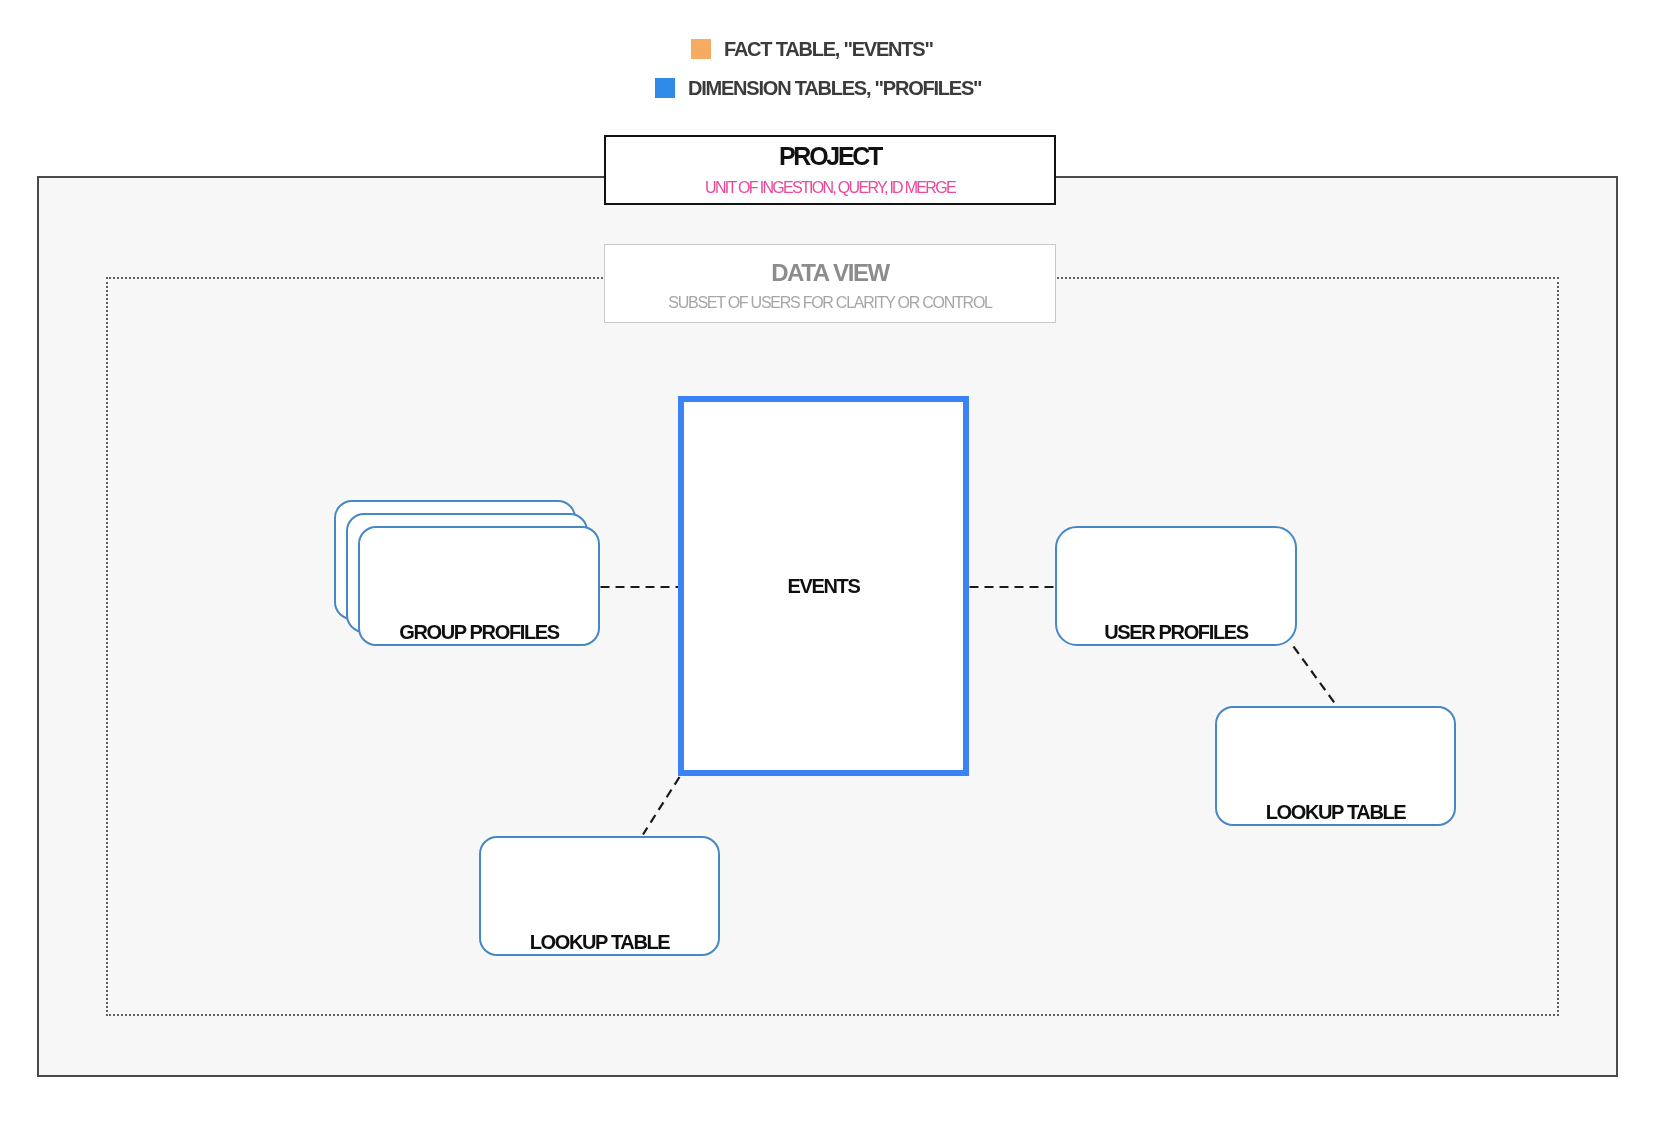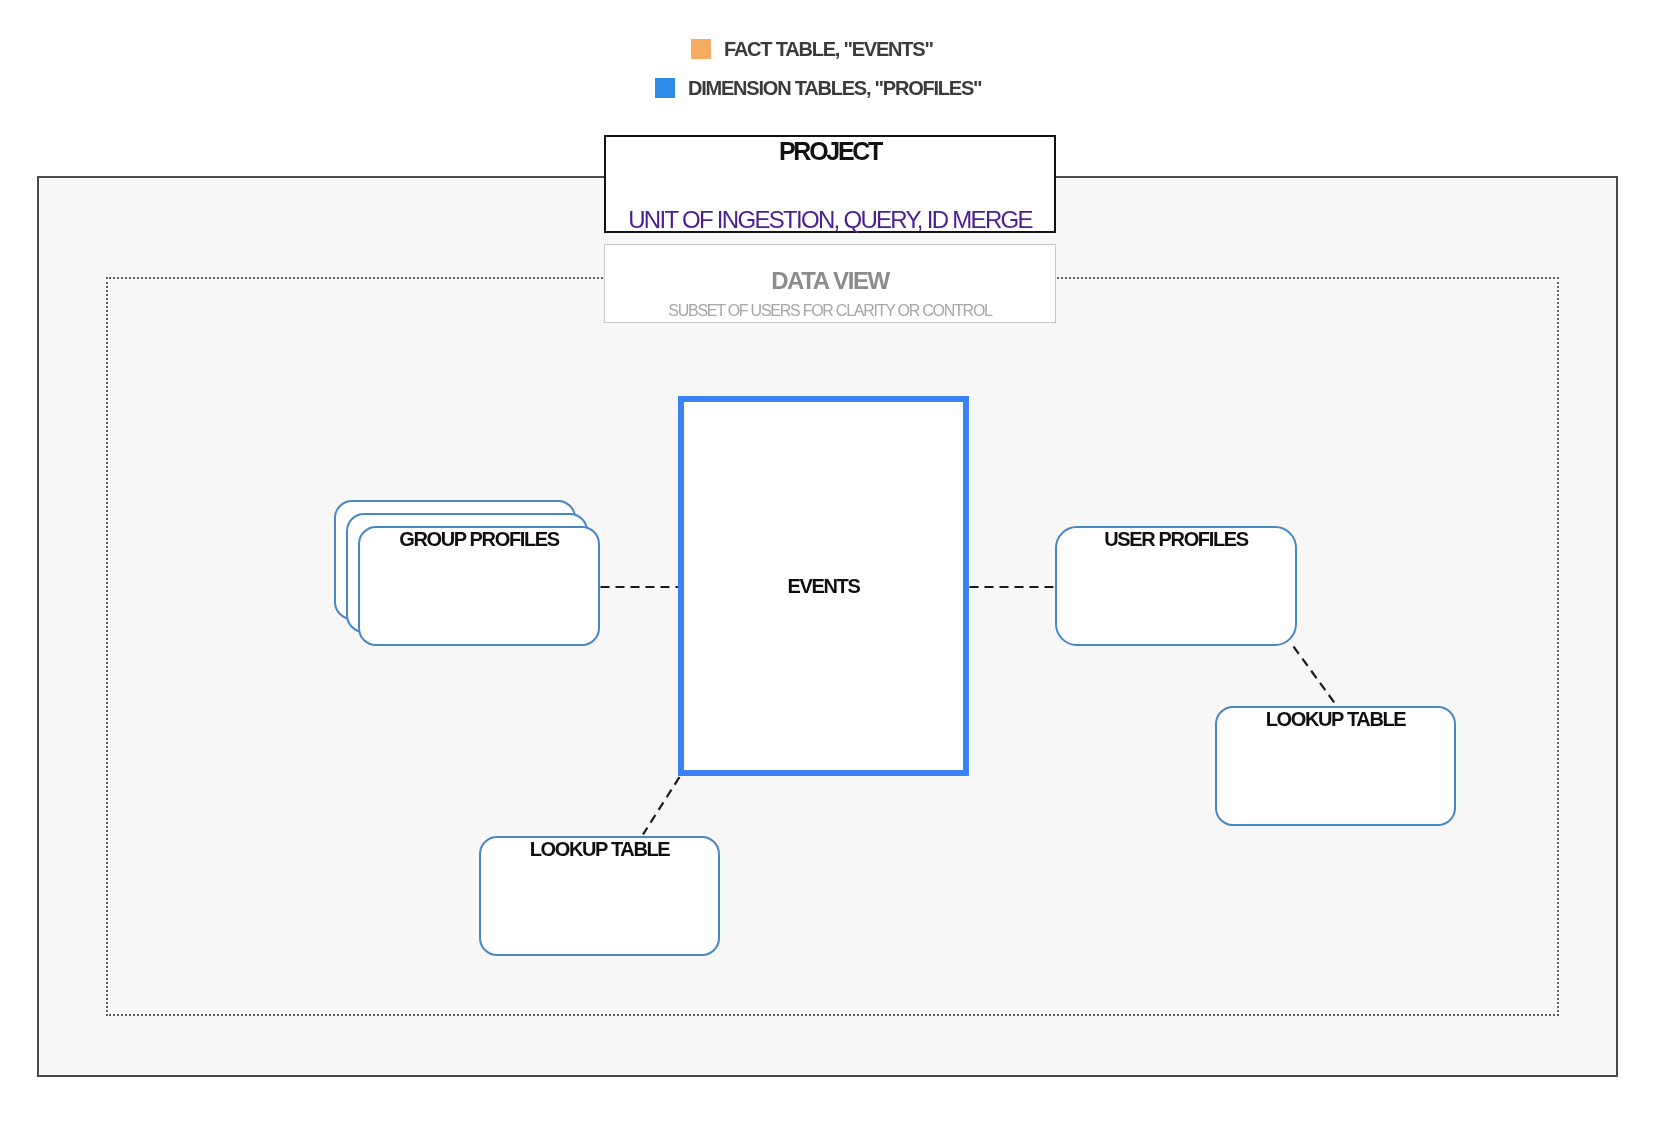--- a/index.html
+++ b/index.html
@@ -71,49 +71,47 @@
     text-align: center;
     display: flex;
     flex-direction: column;
     justify-content: center;
     gap: 6px;
   }
   .project-box {
     left: 604px;
     top: 135px;
     width: 452px;
-    height: 98px;
+    height: 70px;
     border: 2.5px solid #121212;
     z-index: 5;
-    justify-content: space-between;
   }
   .project-title {
     font-size: 25px;
     font-weight: bold;
     color: #111111;
     line-height: 28px;
     letter-spacing: -2.3px;
     white-space: nowrap;
   }
   .project-subtitle {
-    font-size: 24px;
-    color: #4c1d95;
+    font-size: 16px;
+    color: #ec4899;
     line-height: 23px;
     letter-spacing: -1.7px;
     white-space: nowrap;
   }
   .dataview-box {
     left: 604px;
     top: 244px;
     width: 452px;
     height: 79px;
     border: 1.5px solid #c8c8c8;
     padding-top: 6px;
     z-index: 4;
-    justify-content: flex-end;
   }
   .dataview-title {
     font-size: 24px;
     font-weight: bold;
     color: #8c8c8c;
     line-height: 27px;
     letter-spacing: -1.4px;
     white-space: nowrap;
   }
   .dataview-subtitle {
@@ -148,21 +146,21 @@
   }
   .card {
     position: absolute;
     width: 242px;
     height: 120px;
     box-sizing: border-box;
     border: 2px solid #4687c6;
     border-radius: 18px;
     background: #ffffff;
     display: flex;
-    align-items: flex-start;
+    align-items: flex-end;
     justify-content: center;
     z-index: 4;
   }
   .group-card-back   { left: 334px; top: 500px; }
   .group-card-middle { left: 346px; top: 513px; }
   .group-card-front  { left: 358px; top: 526px; }
   .user-profiles-card { left: 1055px; top: 526px; border-radius: 22px; }
   .lookup-right-card  { left: 1215px; top: 706px; width: 241px; }
   .lookup-left-card   { left: 479px;  top: 836px; width: 241px; }
 

